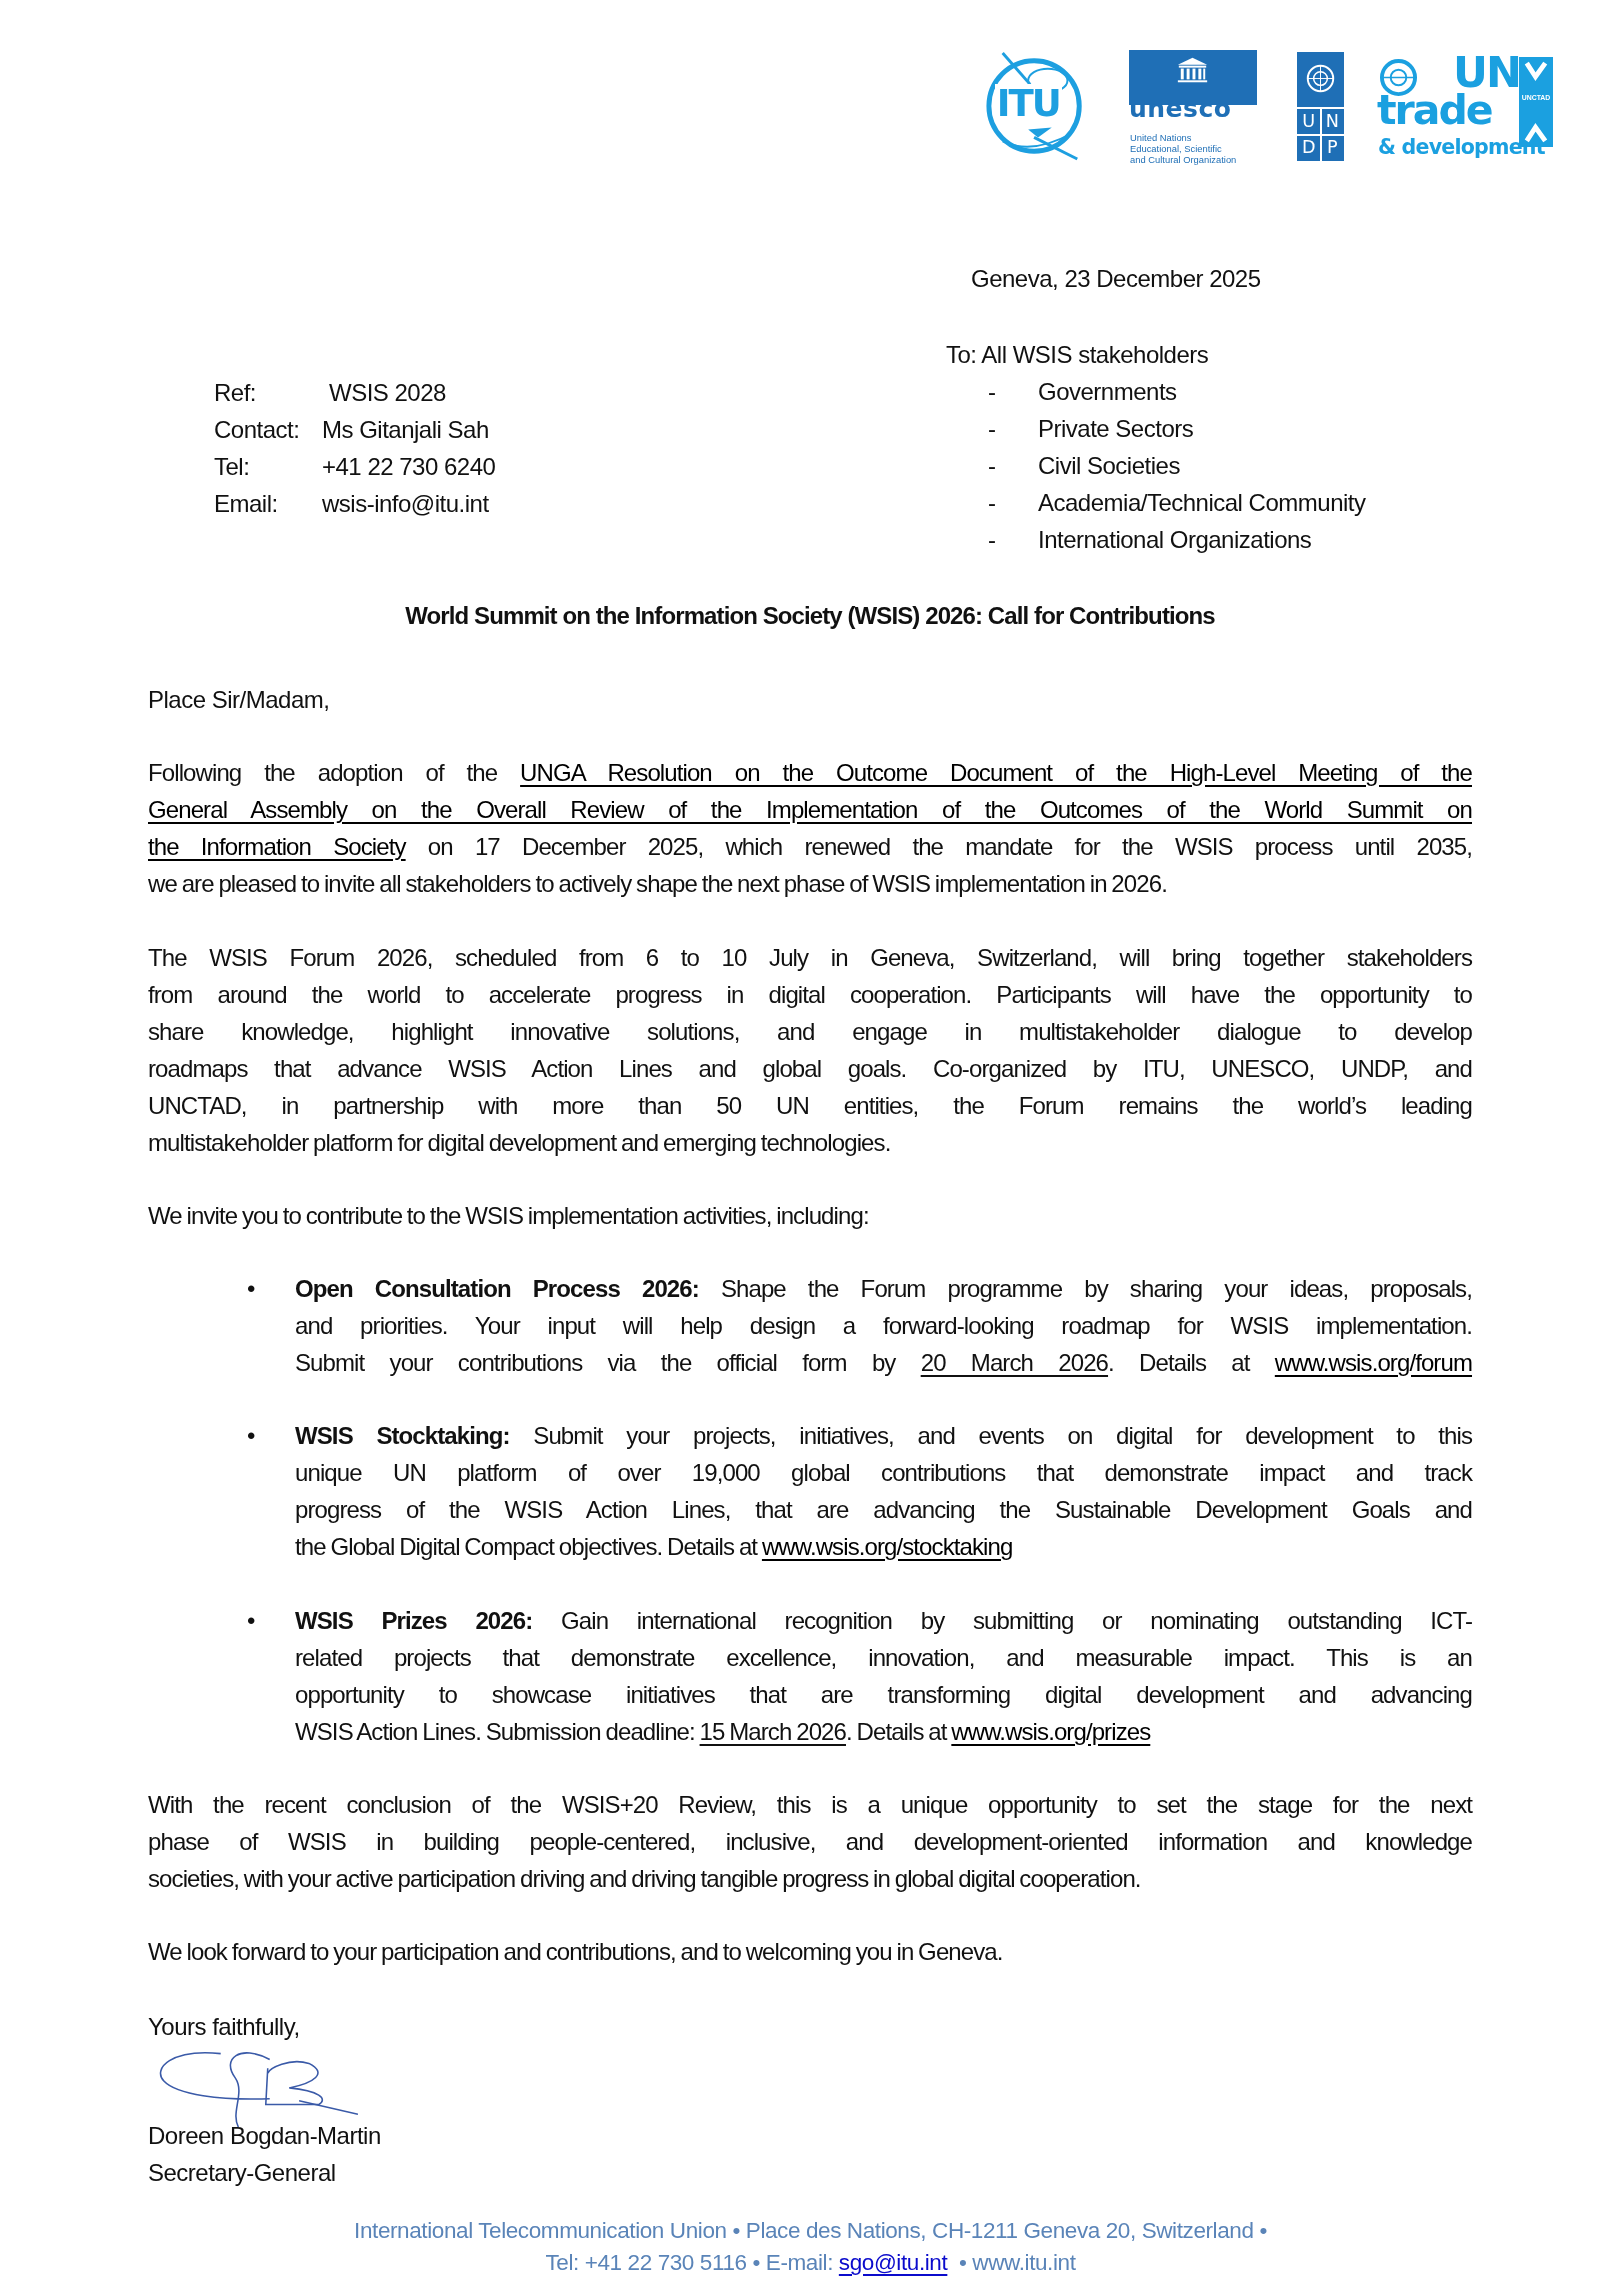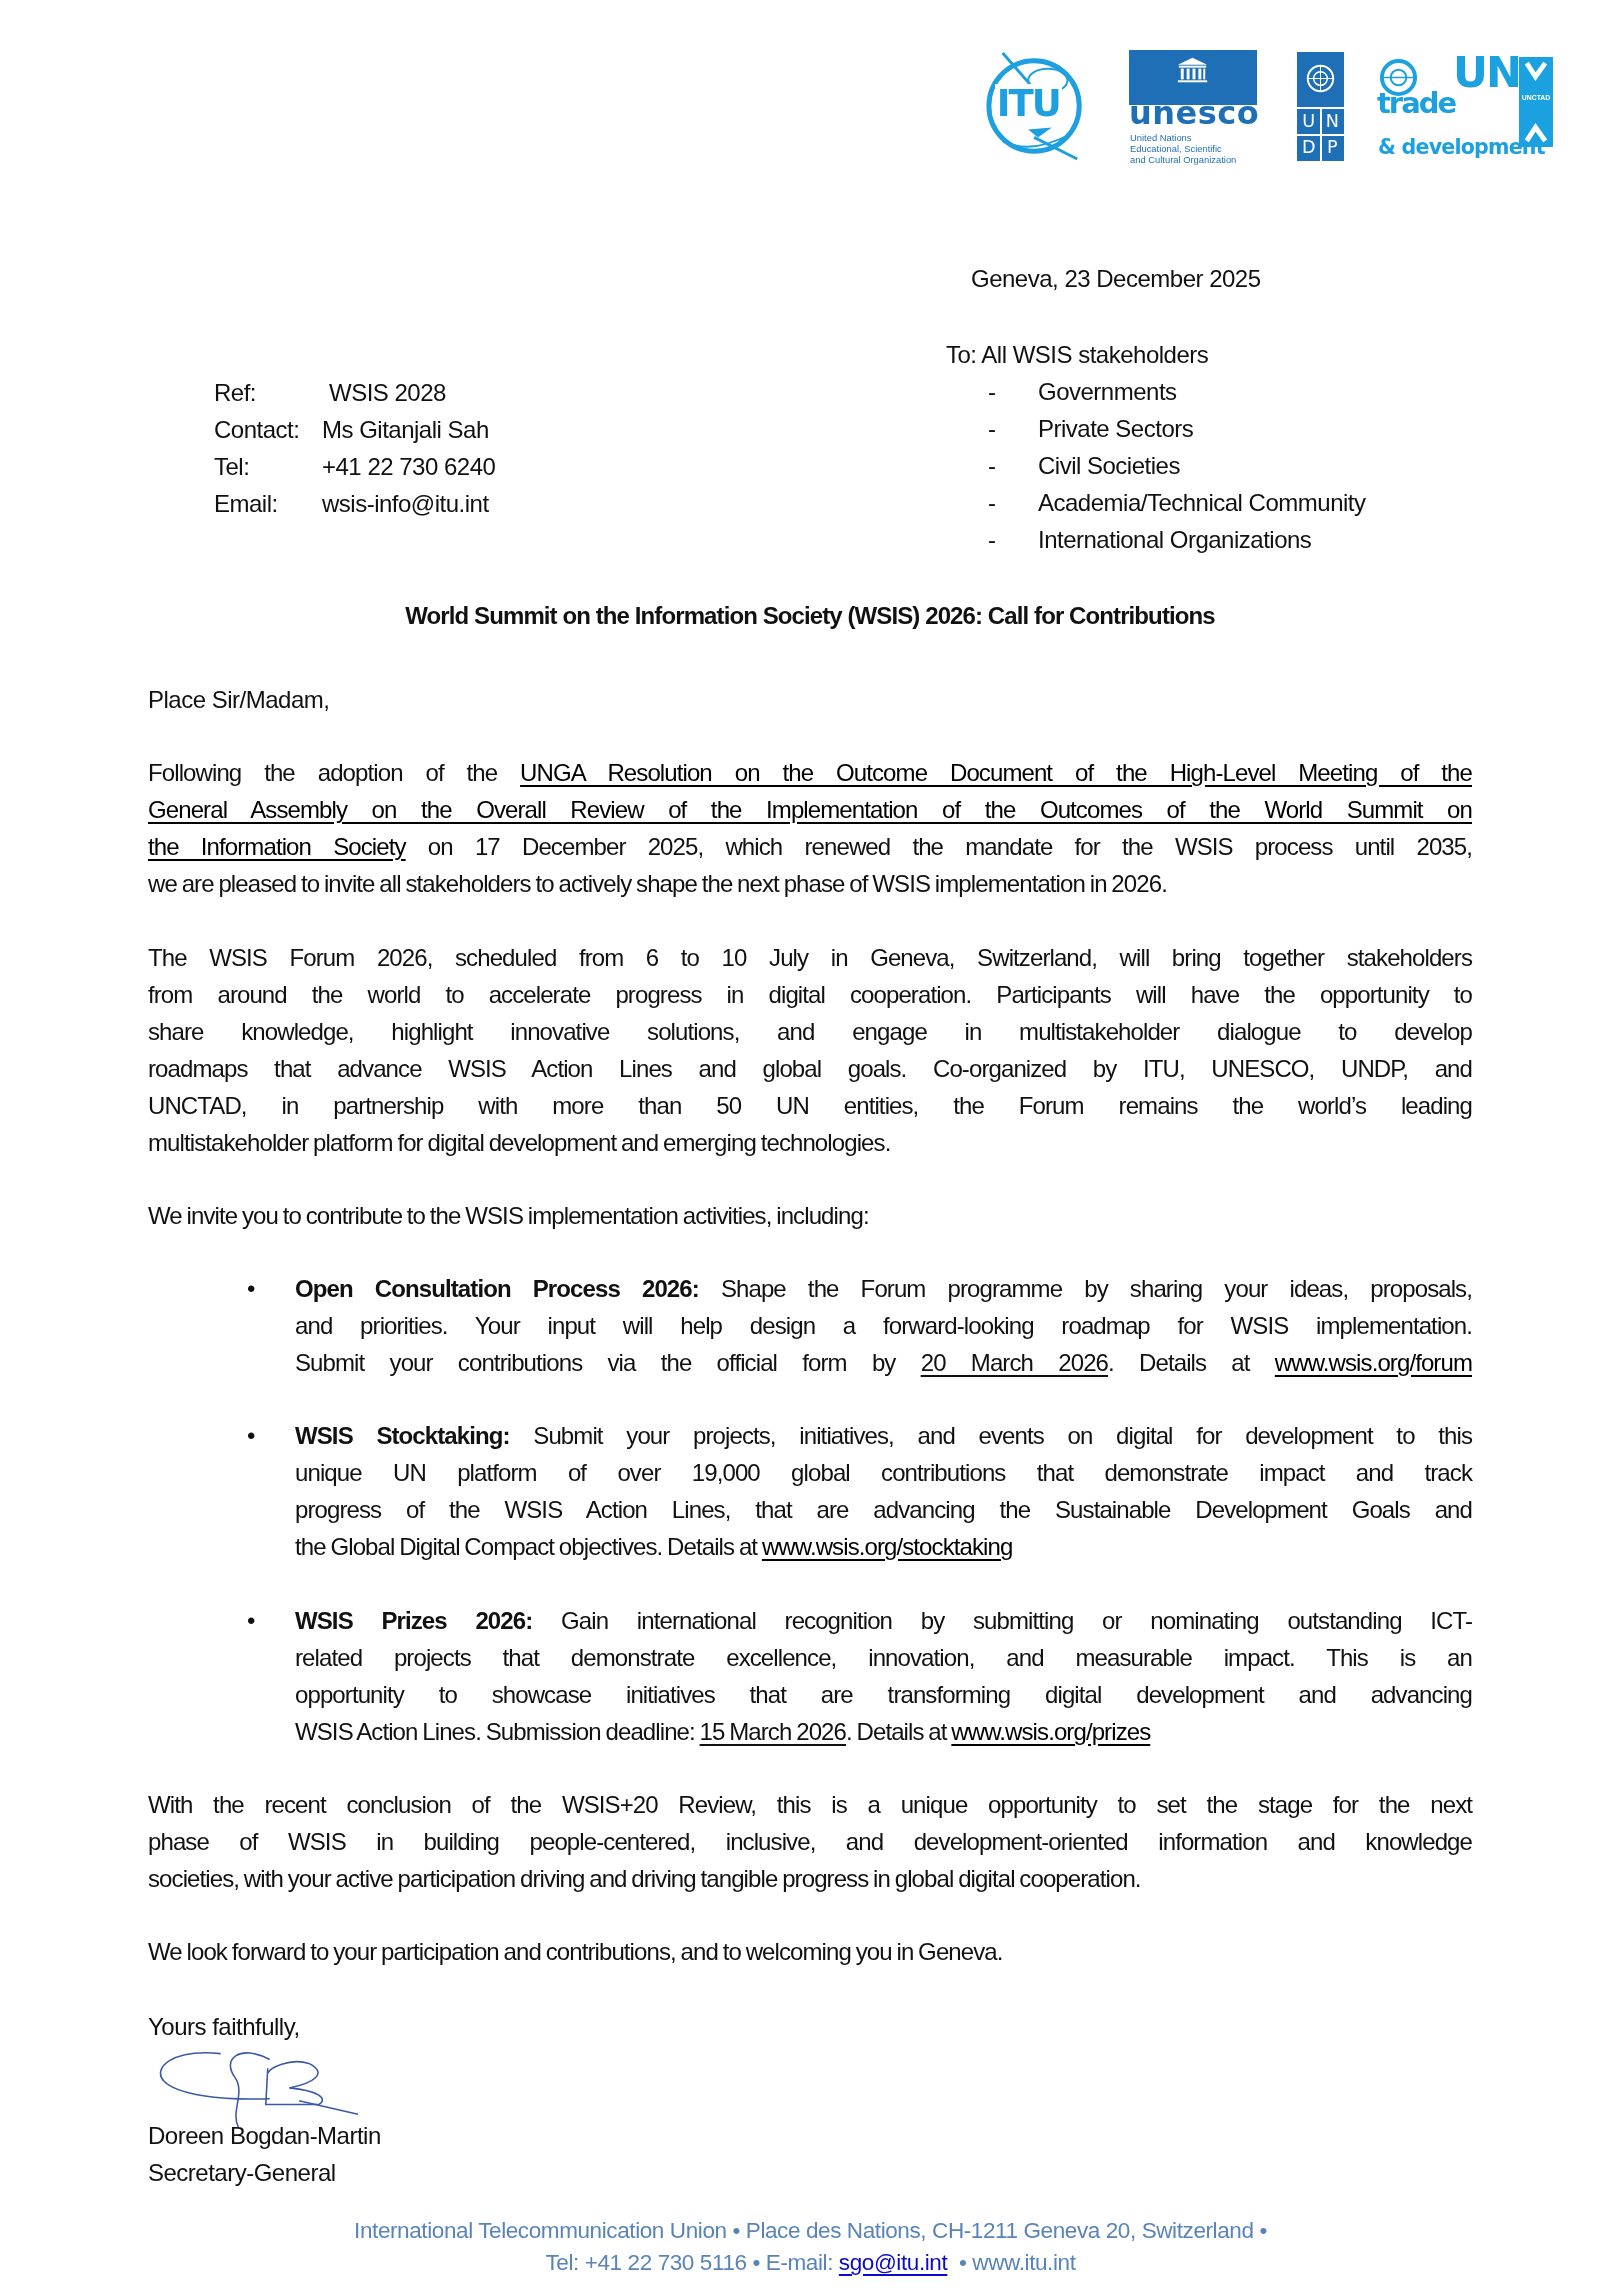--- a/index.html
+++ b/index.html
@@ -12,21 +12,21 @@
   .lline { display: block; text-align: left; white-space: nowrap; height: 37px; }
   .link { color: #000000; text-decoration: underline; text-underline-offset: 3.9px; cursor: pointer; }
   .ul { text-decoration: underline; text-underline-offset: 3.9px; }
   b { font-weight: bold; }
 
   
   .logo { position: absolute; }
   .itu-ring { fill: none; stroke: #1d9fe0; }
   .unesco-box { position: absolute; left: 1129px; top: 50px; width: 128px; height: 55px; background: #1f6fb6; }
   .unesco-word { position: absolute; left: 1129px; top: 94px; font-family: "DejaVu Sans", sans-serif; font-weight: bold;
-                 font-size: 32px; color: #1f6fb6; letter-spacing: 0.5px; }
+                 font-size: 25px; color: #1f6fb6; letter-spacing: 0.5px; }
   .unesco-sub { position: absolute; left: 1130px; top: 133px; font-size: 9.4px; line-height: 10.8px; color: #1f6fb6; white-space: nowrap; }
   .undp { position: absolute; left: 1297px; top: 52px; width: 47px; height: 109px; background: #1f6fb6; }
   .undp .cell { position: absolute; width: 21.6px; height: 24.5px; color: #fff; font-size: 17.6px; text-align: center; line-height: 24.5px;
                 font-family: "DejaVu Sans", sans-serif; }
   .unctad-text { position: absolute; font-family: "DejaVu Sans", sans-serif; font-weight: bold; color: #1ba0e0; white-space: nowrap; }
   .unctad-tag { position: absolute; left: 1519px; top: 57px; width: 34px; height: 90px; background: #1ba0e0; }
 
   .footer { position: absolute; left: 0; width: 1621px; text-align: center; color: #5a84b8; font-size: 22.5px; line-height: 32px; letter-spacing: -0.4px; }
   .footer .link { color: #0b0bcc; }
 </style>
@@ -81,21 +81,21 @@
 </div>
 
 <div class="logo" style="left:1377px; top:54px; width:181px; height:110px;">
   <svg width="39" height="39" viewBox="0 0 40 40" style="position:absolute; left:2px; top:3.9px;">
     <circle cx="20" cy="20" r="17" fill="none" stroke="#1ba0e0" stroke-width="4"></circle>
     <circle cx="20" cy="20" r="8" fill="none" stroke="#1ba0e0" stroke-width="2"></circle>
     <line x1="3" y1="20" x2="37" y2="20" stroke="#1ba0e0" stroke-width="1.5"></line>
   </svg>
 </div>
 <div class="unctad-text" style="left:1418px; top:47px; font-size:43px; letter-spacing:-2px;margin-left:35px;">UN</div>
-<div class="unctad-text" style="left:1377px; top:86px; font-size:29px; letter-spacing:-2px;">trade</div>
+<div class="unctad-text" style="left:1377px; top:86px; font-size:41px; letter-spacing:-2px;">trade</div>
 <div class="unctad-text" style="left:1378px; top:135px; font-size:20.6px; letter-spacing:-0.8px;">&amp; development</div>
 <div class="unctad-tag">
   <svg width="34" height="90" viewBox="0 0 35 92" style="position:absolute;left:0;top:0;">
     <polyline points="8,6 17,20 27,6" fill="none" stroke="#fff" stroke-width="5"></polyline>
     <polyline points="8,86 17,72 27,86" fill="none" stroke="#fff" stroke-width="5"></polyline>
   </svg>
   <div style="position:absolute; left:0; top:37px; width:34px; text-align:center; color:#fff; font-size:6.9px; font-weight:bold;">UNCTAD</div>
 </div>
 
 <div class="abs txt" style="left:971px; top:260px;">Geneva, 23 December 2025</div>

